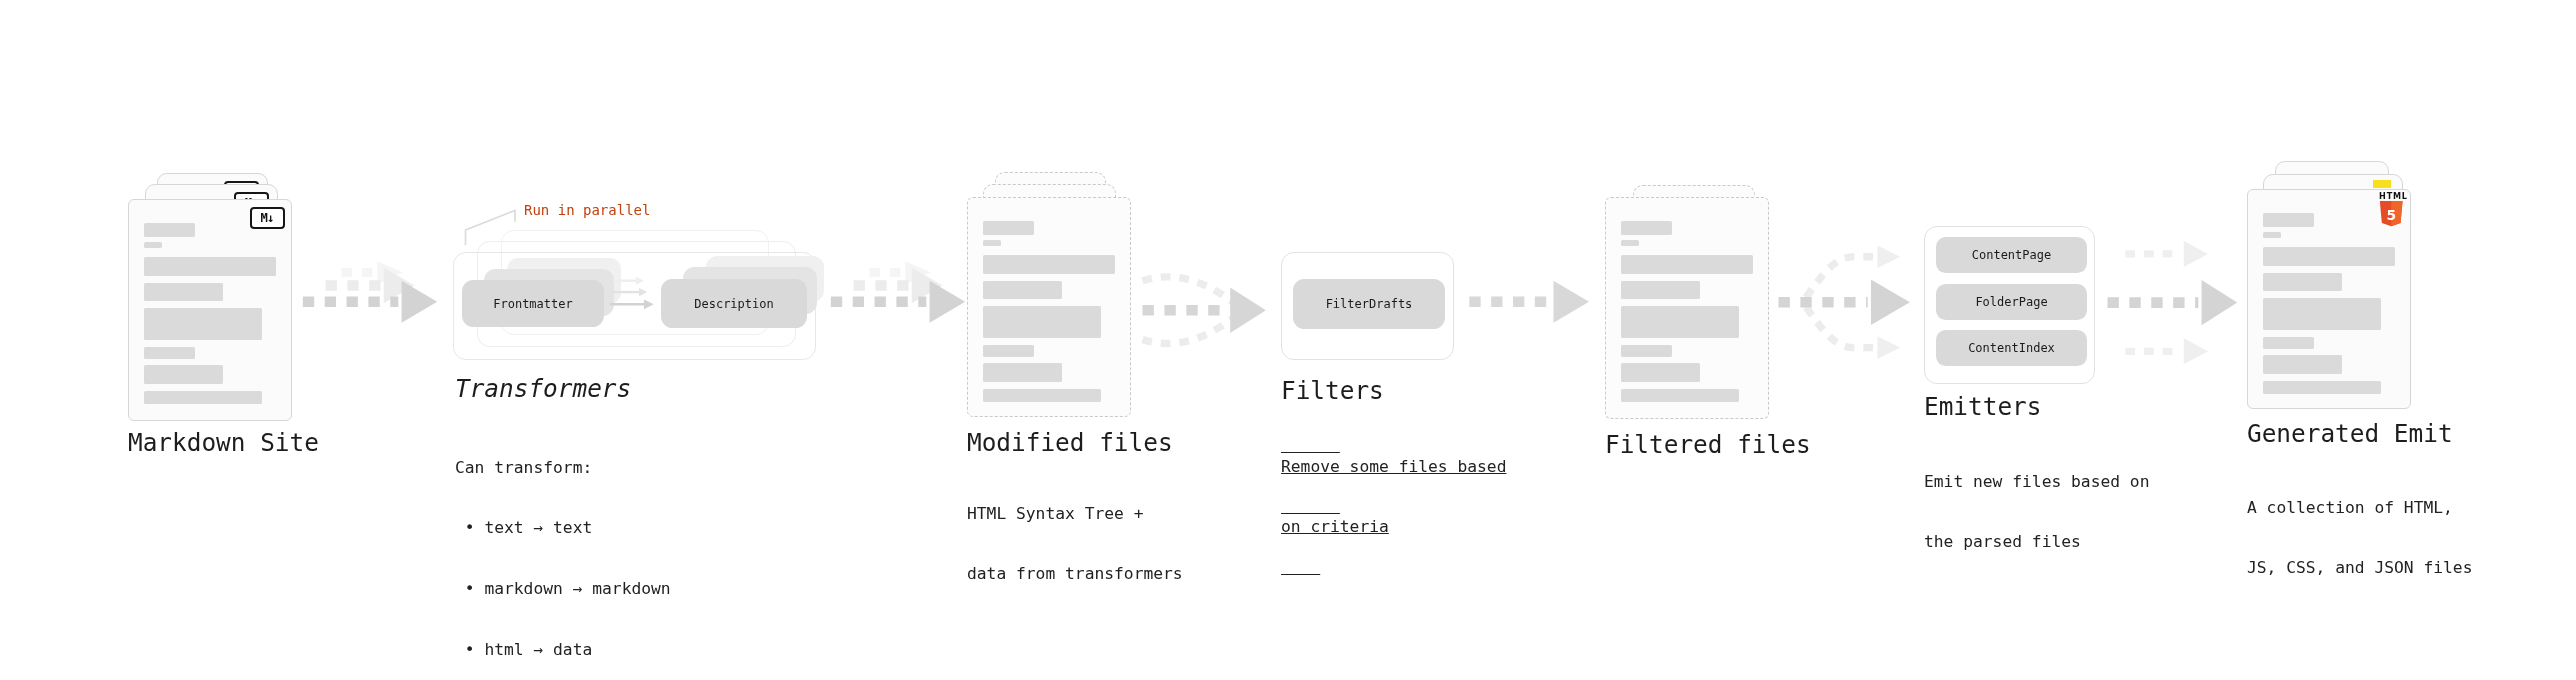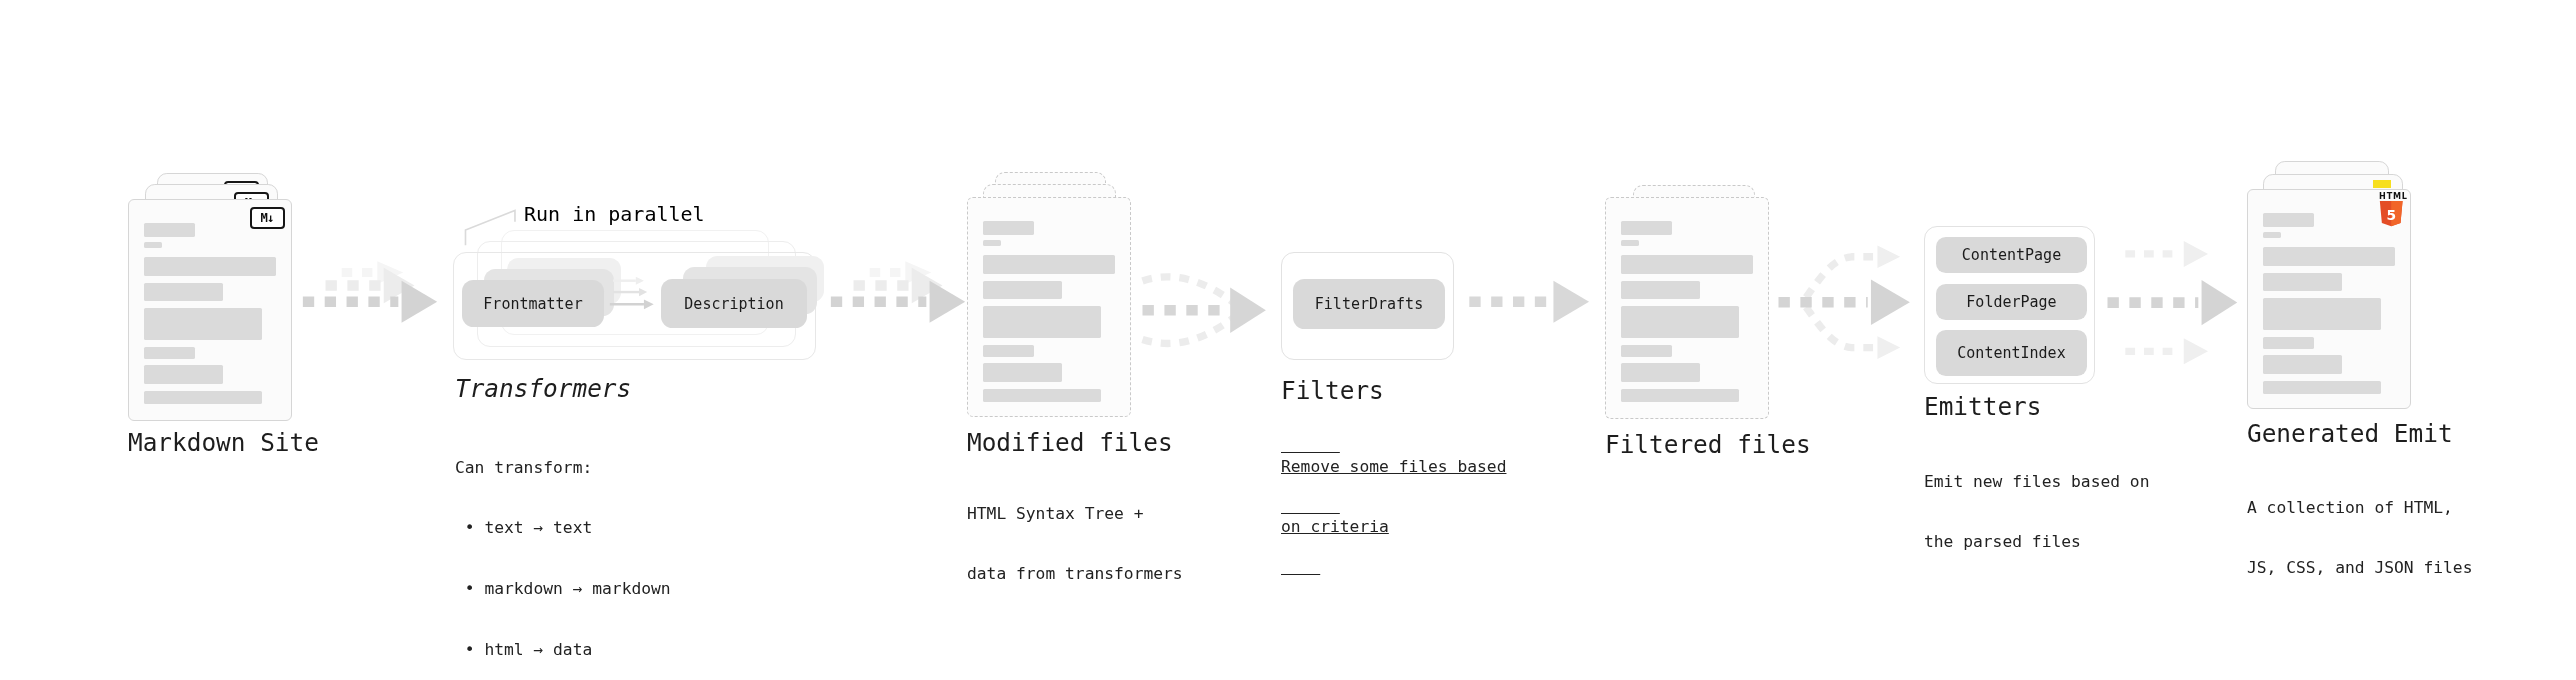--- a/index.html
+++ b/index.html
@@ -14,29 +14,29 @@
   .doc.dashed{border:1.6px dashed #c9c9c9;background:#fcfcfc;}
   .doc-bars{position:absolute;left:14.6px;top:23px;right:14.6px;}
   .bar{background:#dadada;border-radius:1.6px;}
   
   .md-badge{position:absolute;top:6.5px;right:6.5px;width:31px;height:18px;border:2.4px solid #161616;border-radius:4.1px;
     background:#ffffff;color:#111;font-weight:bold;font-size:12.2px;line-height:18px;text-align:center;letter-spacing:-0.8px;}
   
   .stage-title{position:absolute;font-size:24.4px;line-height:28px;color:#1d1d1d;white-space:pre;}
   .stage-desc{position:absolute;font-size:16.3px;line-height:20.3px;color:#222;white-space:pre;}
   .stage-desc div{white-space:pre;}
-  .note-label{position:absolute;font-size:20px;color:#000000;white-space:pre;}
+  .note-label{position:absolute;font-size:14px;color:#c2410c;white-space:pre;}
   
   .frame{position:absolute;border:1.6px solid #e7e7e7;border-radius:13px;box-sizing:border-box;background:transparent;}
   .frame.f-mid{border-color:#ededed;}
   .frame.f-back{border-color:#f1f1f1;}
   .frame.solidbg{background:#ffffff;border-color:#e2e2e2;}
   
   .gbox{position:absolute;background:#d9d9d9;border-radius:11.4px;display:flex;align-items:center;justify-content:center;
-    font-size:15px;color:#1b1b1b;white-space:pre;}
+    font-size:12px;color:#1b1b1b;white-space:pre;}
   .gbox.echo1{background:#e4e4e4;}
   .gbox.echo2{background:#f0f0f0;}
   .arrow-svg{position:absolute;overflow:visible;}
   
   .html5-badge{position:absolute;top:1.6px;right:6.5px;width:24.4px;text-align:center;}
   .html5-word{font-size:8.1px;font-weight:bold;letter-spacing:0.8px;color:#111;line-height:9px;font-family:"DejaVu Sans","Liberation Sans",sans-serif;}
   .js-badge{position:absolute;top:4.9px;right:11.4px;width:18px;height:8.1px;background:#f7df1e;}
   .css-badge{position:absolute;top:3.3px;right:6.5px;width:16.3px;text-align:center;margin-top:16px;}
   .css-word{font-size:6.5px;font-weight:bold;color:#333;line-height:6.5px;font-family:"DejaVu Sans","Liberation Sans",sans-serif;}
   .css-bar{height:3.3px;width:14.6px;margin:0.8px auto 0;background:#2965f1;}
@@ -201,21 +201,21 @@
     <polygon points="130,126 158,140 130,154" fill="#efefef"></polygon>
     <line x1="8" y1="84" x2="118" y2="84" stroke="#d4d4d4" stroke-width="13" stroke-dasharray="14 13"></line>
     <polygon points="122,56 170,84 122,112" fill="#d4d4d4"></polygon>
   </svg>
 
   
   <div class="stage">
     <div class="frame solidbg" style="left:1924px;top:226px;width:171px;height:158px;"></div>
     <div class="gbox" style="left:1936px;top:237px;width:151px;height:36px;border-radius:9.8px;">ContentPage</div>
     <div class="gbox" style="left:1936px;top:284px;width:151px;height:36px;border-radius:9.8px;">FolderPage</div>
-    <div class="gbox" style="left:1936px;top:330px;width:151px;height:46px;border-radius:9.8px;">ContentIndex</div>
+    <div class="gbox" style="left:1936px;top:330px;width:151px;height:36px;border-radius:9.8px;">ContentIndex</div>
     <div class="stage-title" style="left:1924px;top:393px;">Emitters</div>
     <div class="stage-desc" style="left:1924px;top:431px;">
       <div>Emit new files based on</div>
       <div>the parsed files</div>
     </div>
   </div>
 
   
   <svg class="arrow-svg" style="left:2101px;top:228px;" width="146" height="146" viewBox="0 0 180 180">
     <line x1="30" y1="32" x2="98" y2="32" stroke="#efefef" stroke-width="9" stroke-dasharray="12 11"></line>

